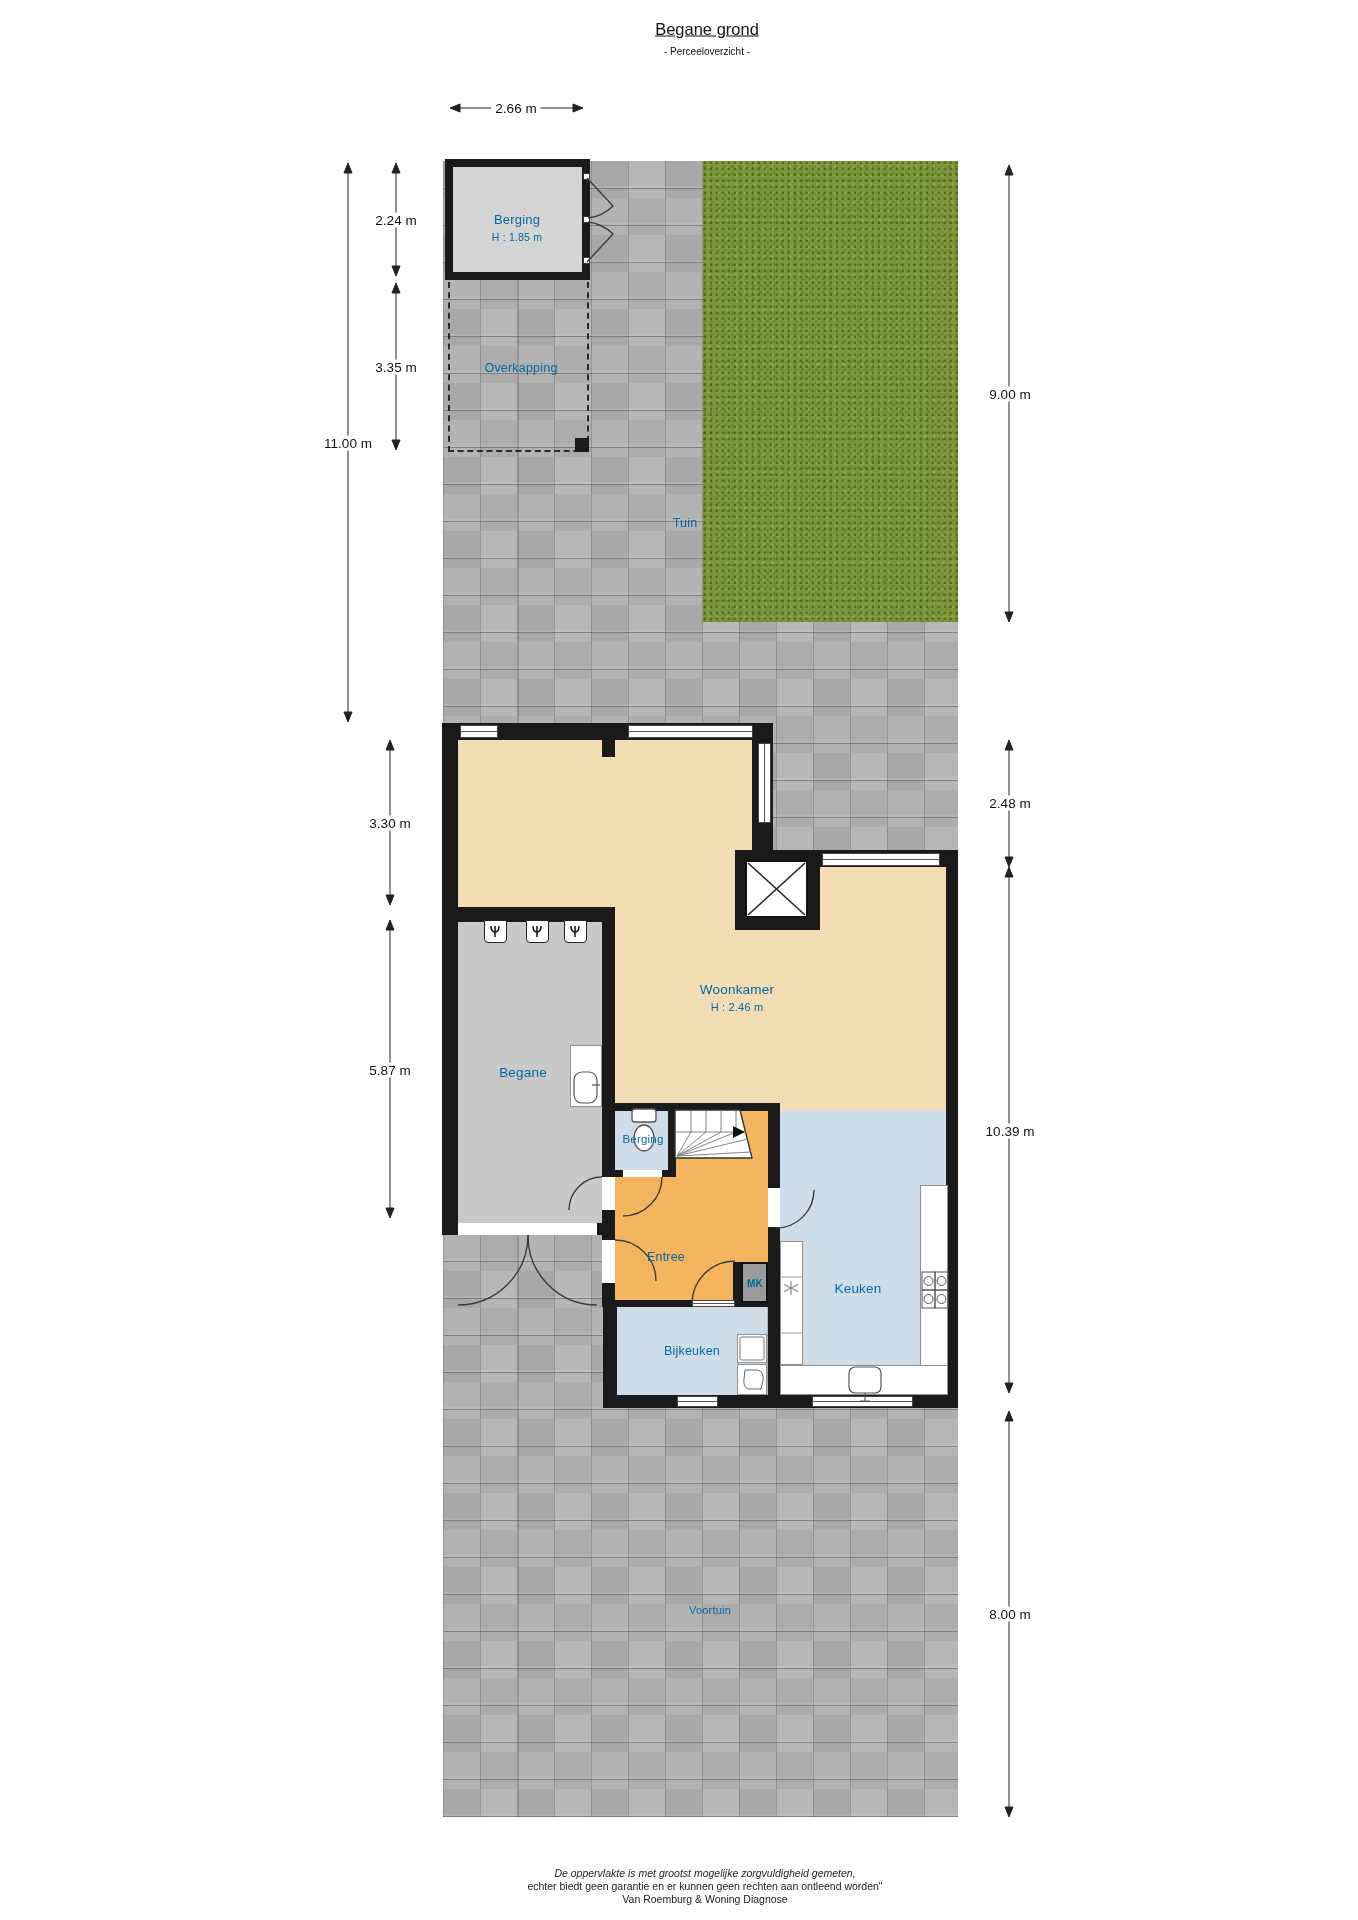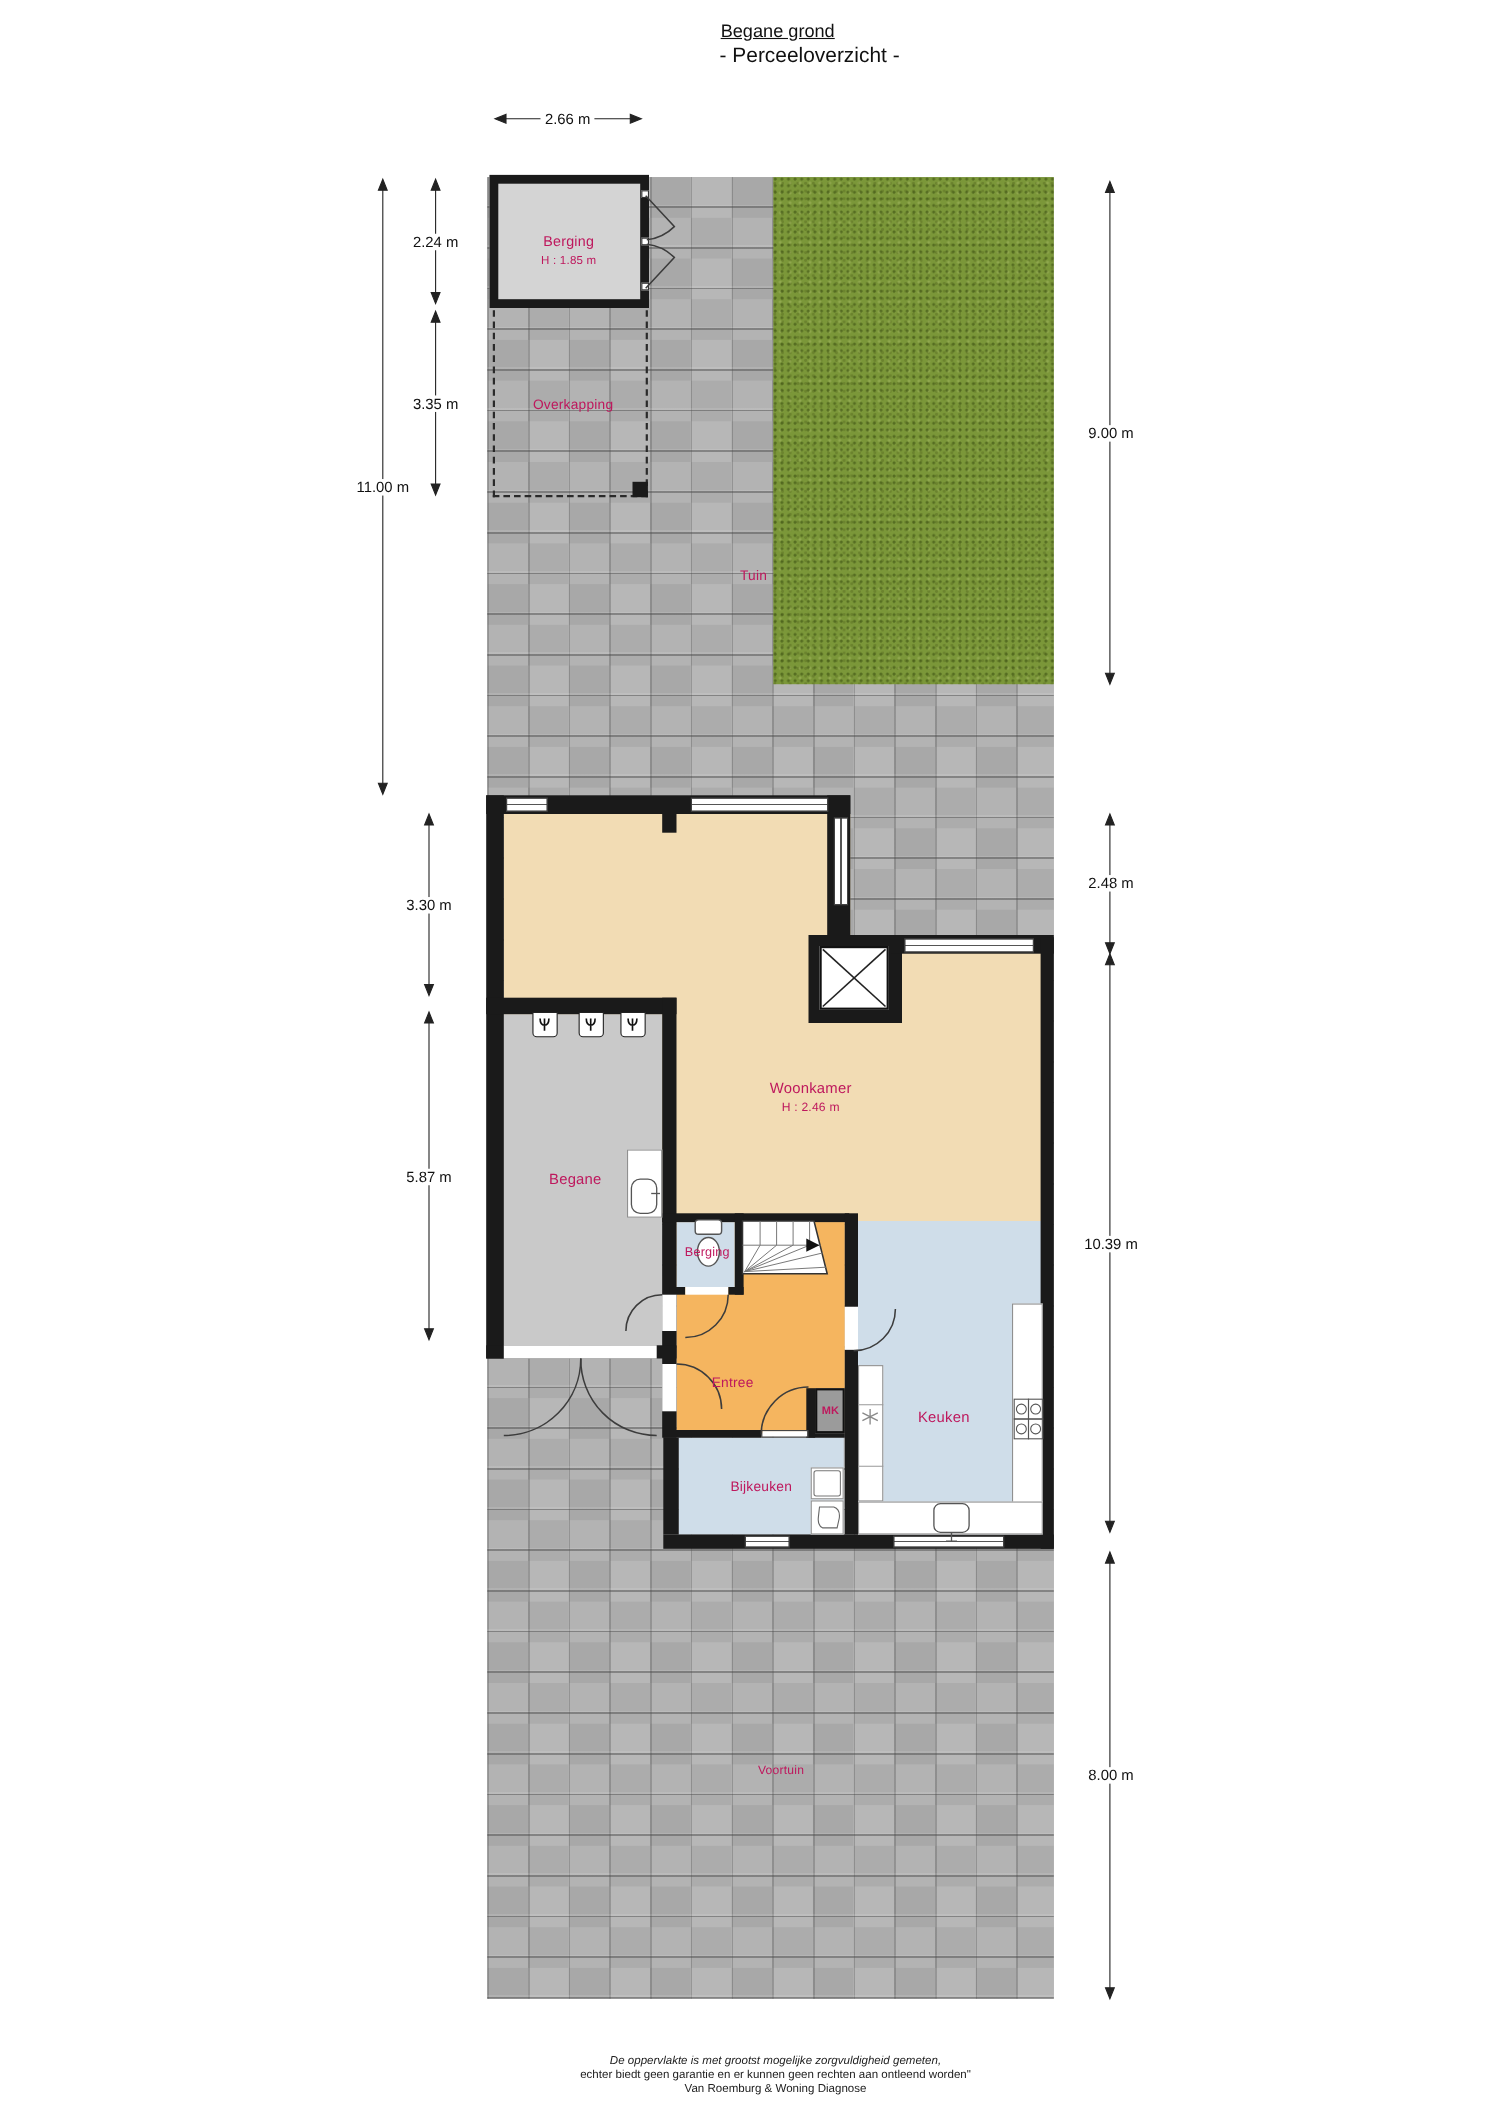--- a/index.html
+++ b/index.html
@@ -20,25 +20,25 @@
       radial-gradient(circle at 30% 30%, rgba(55,75,15,.55) 0 1px, rgba(0,0,0,0) 1.7px),
       radial-gradient(circle at 70% 60%, rgba(160,180,95,.55) 0 1px, rgba(0,0,0,0) 1.7px),
       radial-gradient(circle at 20% 80%, rgba(90,110,35,.5) 0 1px, rgba(0,0,0,0) 1.7px);
     background-size:6px 6px,9px 9px,7px 7px;
   }
   .wall{position:absolute;background:var(--c-wall,#1a1a1a);}
   .open{position:absolute;background:#fff;}
   .win-h{position:absolute;background:linear-gradient(180deg,#fff 0 44%,#555 44% 56%,#fff 56% 100%);border:1px solid #444;box-sizing:border-box;}
   .win-v{position:absolute;background:linear-gradient(90deg,#fff 0 44%,#555 44% 56%,#fff 56% 100%);border:1px solid #444;box-sizing:border-box;}
   .counter{position:absolute;background:#fff;border:1px solid #909090;box-sizing:border-box;}
-  .rlabel{position:absolute;transform:translate(-50%,-50%);font-size:13px;color:#be185d;white-space:nowrap;letter-spacing:.2px;text-align:right;}
+  .rlabel{position:absolute;transform:translate(-50%,-50%);font-size:13px;color:#0369a1;white-space:nowrap;letter-spacing:.2px;text-align:right;}
   .rlabel.small{font-size:10.5px;}
   .dim{position:absolute;transform:translate(-50%,-50%);background:#fff;padding:0 4px;font-size:13.5px;color:#111;white-space:nowrap;}
   .title{position:absolute;transform:translate(-50%,-50%);font-size:16.5px;color:#111;white-space:nowrap;}
-  .subtitle{position:absolute;transform:translate(-50%,-50%);font-size:19px;color:#111;white-space:nowrap;margin-left:29px;}
+  .subtitle{position:absolute;transform:translate(-50%,-50%);font-size:10px;color:#111;white-space:nowrap;}
   .footer-line{position:absolute;transform:translate(-50%,-50%);font-size:10.5px;color:#222;white-space:nowrap;}
   .dashed{position:absolute;border-left:2px dashed #2a2a2a;border-right:2px dashed #2a2a2a;border-bottom:2px dashed #2a2a2a;box-sizing:border-box;}
   svg.overlay{position:absolute;left:0;top:0;pointer-events:none;}
 </style>
 </head>
 <body>
 
 <div class="canvas">
 
   <div class="title" style="left:707px;top:29px;text-decoration:underline;">Begane grond</div>

